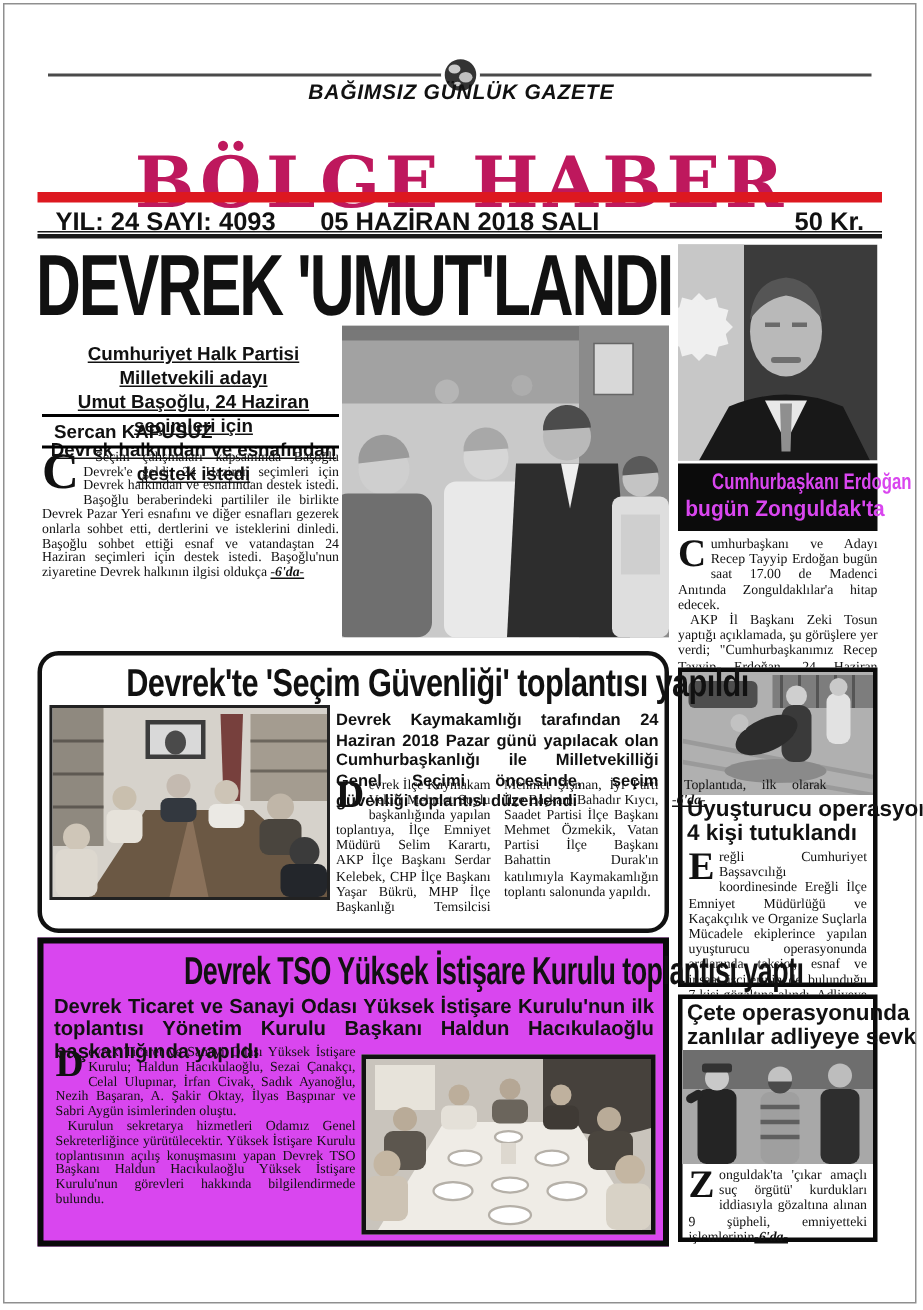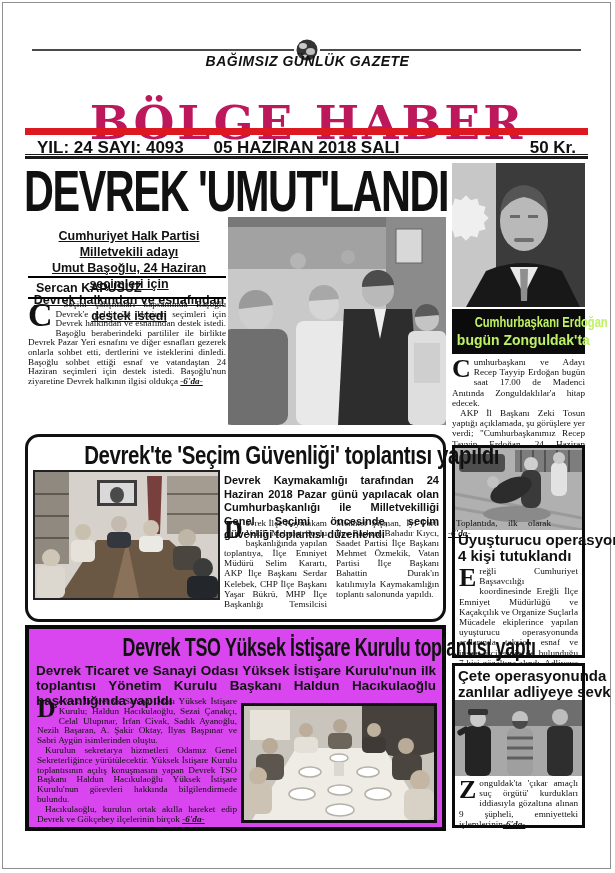--- a/index.html
+++ b/index.html
@@ -44,21 +44,21 @@
      text-align:center;text-decoration:underline;}
   .lead-photo{left:228px;top:217px;width:218px;height:208px;}
   .lead-byline{left:28px;top:276px;width:198px;box-sizing:border-box;
      border-top:2px solid #000;border-bottom:2px solid #000;
      padding:3px 0 2px 8px;font-weight:bold;font-size:12.5px;}
   .lead-body{left:28px;top:300px;width:198px;font-size:9.2px;line-height:9.6px;}
   .lead-body .dc{font-size:34px;line-height:28px;}
 
   
   .erd-photo{left:452px;top:163px;width:133px;height:144px;}
-  .erd-banner{left:452px;top:309px;width:133px;height:45px;background:#0b0b0b;color:#bef264;
+  .erd-banner{left:452px;top:309px;width:133px;height:45px;background:#0b0b0b;color:#d946ef;
      text-align:center;padding-top:4px;box-sizing:border-box;}
   .erd-banner span{font-weight:bold;font-size:15px;line-height:18px;}
   .erd-body{left:452px;top:357px;width:133px;font-size:9.2px;line-height:10.2px;}
   .erd-body .dc{font-size:26px;line-height:22px;}
   .side-box{width:133px;box-sizing:border-box;border:3px solid #0a0a0a;background:#fff;}
   .drug-box{left:452px;top:445px;height:213px;}
   .gang-box{left:452px;top:663px;height:165px;}
   .side-head{padding:2px 3px 1px 3px;}
   .side-head span{display:block;font-weight:bold;font-size:15px;line-height:15.5px;}
   .side-body{padding:2px 4px 2px 4px;font-size:9.2px;line-height:10.2px;}
@@ -301,21 +301,20 @@
 </div>
 
 <div class="abs tso-box">
   <div class="box-headline">
     <span class="fitshrink fit-center" style="transform: scaleX(0.688118);">Devrek TSO Yüksek İstişare Kurulu toplantısı yaptı</span>
   </div>
   <div class="tso-subhead">Devrek Ticaret ve Sanayi Odası Yüksek İstişare Kurulu'nun ilk toplantısı Yönetim Kurulu Başkanı Haldun Hacıkulaoğlu başkanlığında yapıldı</div>
   <div class="bt tso-body">
     <p><span class="dc">D</span><span>evrek Ticaret ve Sanayi Odası Yüksek İstişare Kurulu; Haldun Hacıkulaoğlu, Sezai Çanakçı, Celal Ulupınar, İrfan Civak, Sadık Ayanoğlu, Nezih Başaran, A. Şakir Oktay, İlyas Başpınar ve Sabri Aygün isimlerinden oluştu.</span></p>
     <p><span>Kurulun sekretarya hizmetleri Odamız Genel Sekreterliğince yürütülecektir. Yüksek İstişare Kurulu toplantısının açılış konuşmasını yapan Devrek TSO Başkanı Haldun Hacıkulaoğlu Yüksek İstişare Kurulu'nun görevleri hakkında bilgilendirmede bulundu.</span></p>
-    <p><span>Hacıkulaoğlu, kurulun ortak akılla hareket edip Devrek ve Gökçebey ilçelerinin birçok</span> <span class="more">-6'da-</span></p>
   </div>
   <div class="photo tso-photo">
     <svg viewBox="0 0 190 114" preserveAspectRatio="none">
       <rect width="190" height="114" fill="#c9c4bc"></rect>
       <rect x="6" y="4" width="40" height="30" fill="#e7e3da"></rect>
       <path d="M118,0 h72 v46 q-38,12 -72,-6 Z" fill="#46413c"></path>
       <polygon points="8,114 52,42 140,42 184,114" fill="#efece6"></polygon>
       <g fill="#ffffff" stroke="#b5b0a8" stroke-width="1.5">
         <ellipse cx="95" cy="52" rx="9" ry="4"></ellipse>
         <ellipse cx="66" cy="66" rx="11" ry="5"></ellipse>

